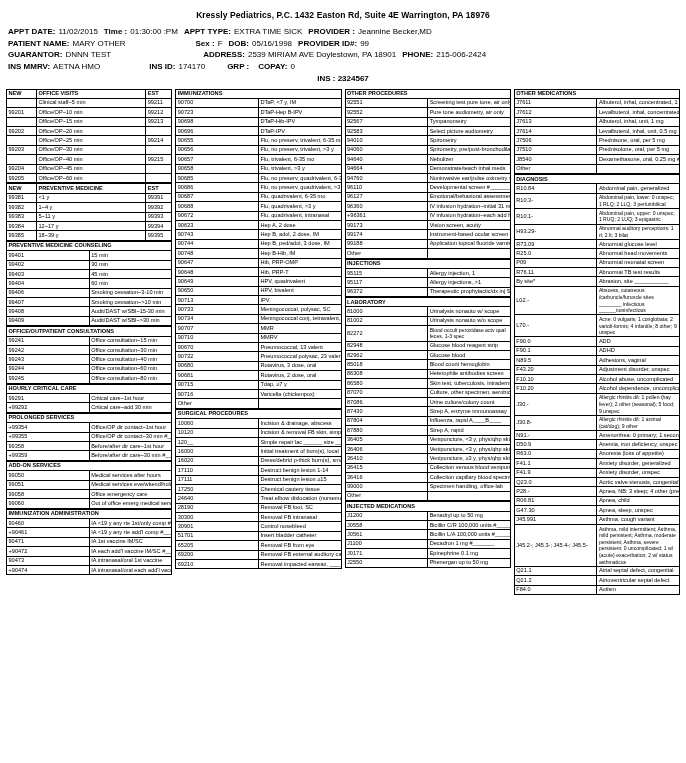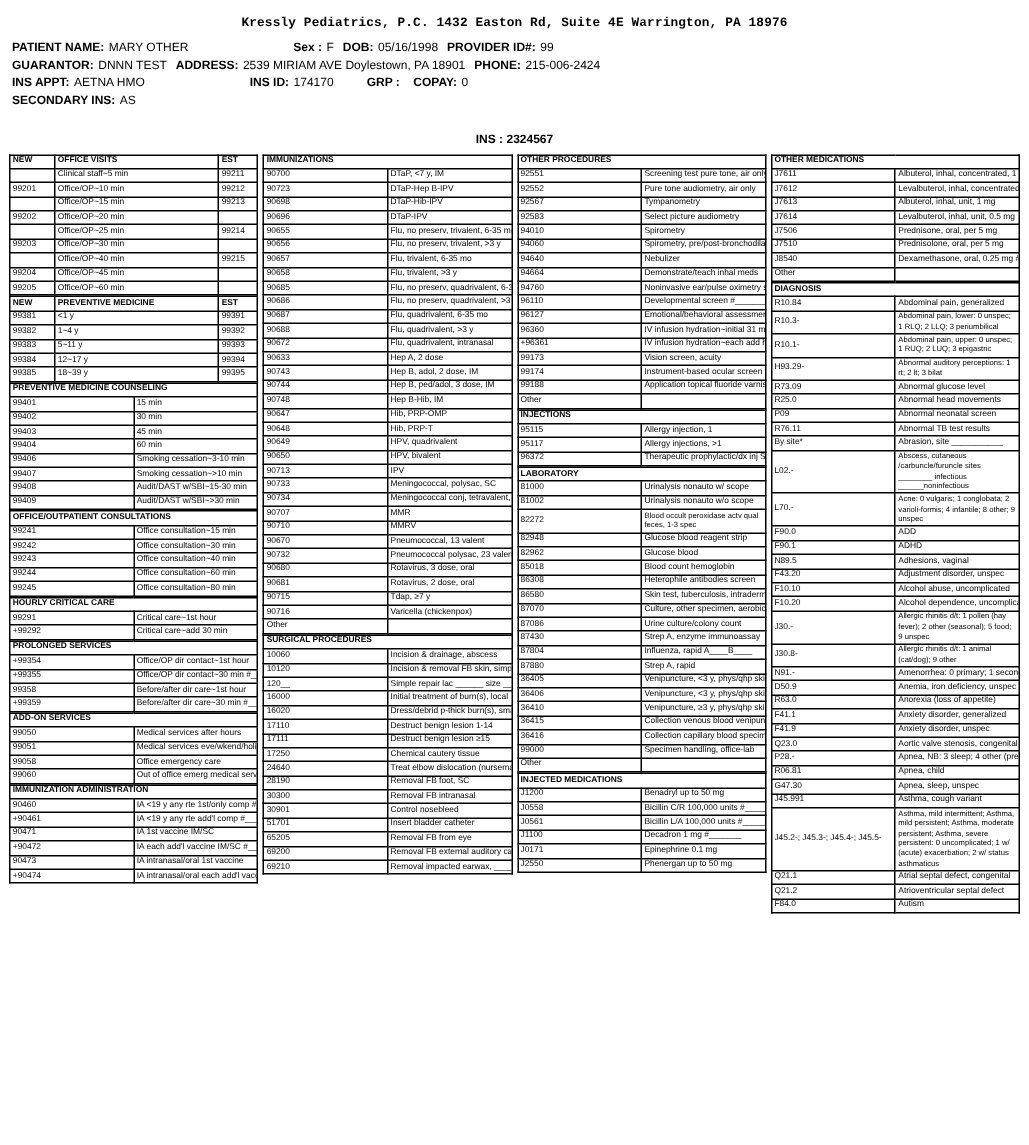--- a/index.html
+++ b/index.html
@@ -1,18 +1,18 @@
 <!DOCTYPE html>
 <html><head>
 <meta charset="utf-8">
 <style>
   html,body{margin:0;padding:0;background:#fff;}
   body{width:686px;height:763px;font-family:"Liberation Sans",sans-serif;color:#000;-webkit-font-smoothing:none;}
   .page{width:686px;height:763px;position:relative;padding:0;box-sizing:border-box;}
-  .hdr{text-align:center;font-weight:bold;font-size:8.5px;margin-top:10px;letter-spacing:0.1px;font-family:Liberation Mono, monospace;}
+  .hdr{text-align:center;font-weight:bold;font-size:8.5px;margin-top:10px;letter-spacing:0.1px;}
   .patient{margin:6px 8px 4px 8px;font-size:8px;line-height:11.5px;}
   .patient .row{display:flex;white-space:nowrap;}
   .lbl{font-weight:bold;}
   .val{text-decoration:none;padding-left:3px;padding-right:6px;}
   .cols{display:flex;gap:3px;padding:0 6px;box-sizing:border-box;}
   .col{flex:1 1 0;min-width:0;}
   table.grid{border-collapse:collapse;width:100%;table-layout:fixed;}
   table.grid td,table.grid th{border:1px solid #000;font-size:5.6px;line-height:7.2px;padding:0.6px 1.5px;vertical-align:middle;overflow:hidden;white-space:nowrap;}
   .secthead td{font-weight:bold;font-size:5.8px;background:#fff;}
   .code{width:26px;font-weight:normal;}
@@ -22,52 +22,58 @@
 </style>
 </head>
 <body>
 
 <div class="page">
 
   <div class="hdr">Kressly Pediatrics, P.C.  1432 Easton Rd, Suite 4E   Warrington, PA 18976</div>
 
   <div class="patient">
     <div class="row">
+      <span class="lbl">APPT DATE:</span>
+      <span class="val">11/02/2015</span>
+      <span class="lbl">Time :</span>
+      <span class="val">01:30:00 :PM</span>
+      <span class="lbl">APPT TYPE:</span>
+      <span class="val">EXTRA TIME SICK</span>
+      <span class="lbl">PROVIDER :</span>
+      <span class="val">Jeannine Becker,MD</span>
+    </div>
+    <div class="row">
       <span class="lbl">PATIENT NAME:</span>
       <span class="val">MARY OTHER</span>
       <span class="lbl" style="margin-left:64px">Sex :</span>
       <span class="val">F</span>
       <span class="lbl">DOB:</span>
       <span class="val">05/16/1998</span>
       <span class="lbl">PROVIDER ID#:</span>
       <span class="val">99</span>
     </div>
     <div class="row">
       <span class="lbl">GUARANTOR:</span>
       <span class="val">DNNN TEST</span>
-      <span class="lbl" style="">ADDRESS:</span>
+      <span class="lbl" style="margin-left:86px">ADDRESS:</span>
       <span class="val">2539 MIRIAM AVE Doylestown, PA 18901</span>
       <span class="lbl">PHONE:</span>
       <span class="val">215-006-2424</span>
     </div>
     <div class="row">
-      <span class="lbl">INS APPT:</span>
+      <span class="lbl">INS MMRV:</span>
       <span class="val">AETNA HMO</span>
-      <span class="lbl" style="margin-left:64px">INS ID:</span>
+      <span class="lbl" style="margin-left:43px">INS ID:</span>
       <span class="val">174170</span>
       <span class="lbl" style="margin-left:16px">GRP :</span>
       <span class="val"></span>
       <span class="lbl">COPAY:</span>
       <span class="val">0</span>
     </div>
-    <div class="row">
-      <span class="lbl">SECONDARY INS:</span>
-      <span class="val">AS</span>
-    </div>
-    <div style="text-align:center;font-weight:bold;font-size:8px;margin-top:15px">
+    <div style="text-align:center;font-weight:bold;font-size:8px;margin-top:1px">
       <span>INS :</span>
       <span>2324567</span>
     </div>
   </div>
 
   <div class="cols">
 
     <div class="col">
       <table class="grid">
         <tbody>

